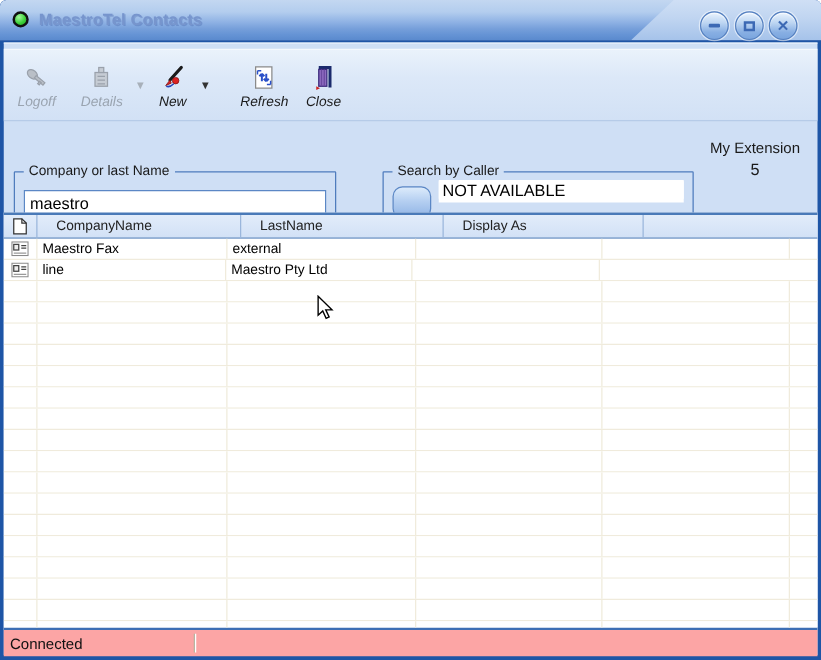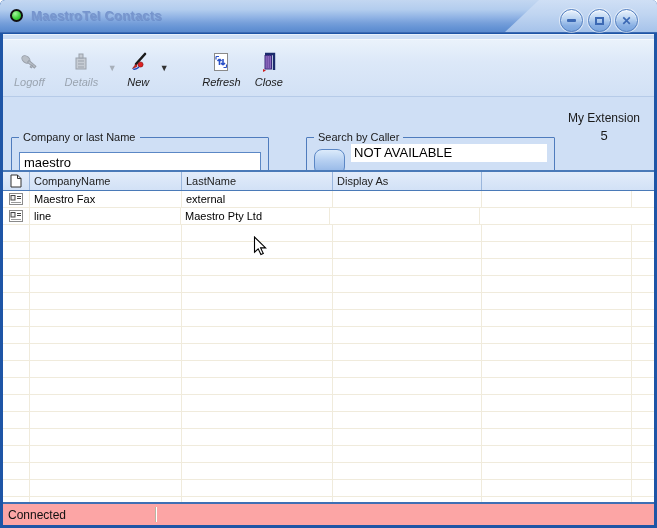--- a/index.html
+++ b/index.html
@@ -74,21 +74,21 @@
     color:#1a1a1a; font-size:11px; cursor:pointer;
   }
   .tbtn.disabled { color:#9aa4b0; cursor:default; }
   .tbtn .ticon { height:26px; display:flex; align-items:center; justify-content:center; }
   .tbtn .tlabel { margin-top:1px; white-space:nowrap;font-style:italic; }
   .tarrow {
     width:14px; height:50px; display:flex; align-items:center; justify-content:center;
     font-size:9px; color:#333; cursor:pointer;
   }
   .tarrow.disabled { color:#a8b0ba; cursor:default; }
-  .gap-a { margin-left:6px; } .gap-b { margin-left:0; } .gap-c { margin-left:24px; }
+  .gap-a { margin-left:6px; } .gap-b { margin-left:0; } .gap-c { margin-left:14px; }
 
   
   .searchband { position:absolute; left:0; top:66px; width:651px; height:68px; }
   .groupbox {
     position:absolute; border:1px solid #4f7cbd; border-radius:1px;margin-top:28px;
   }
   .groupbox .glabel {
     position:absolute; top:-7px; left:7px; background:#cfdff5; padding:0 4px;
     font-size:11px; color:#1a1a1a; white-space:nowrap;
   }
@@ -119,20 +119,21 @@
   
   .tablewrap {
     position:absolute; left:0; top:135px; width:651px; height:334px;
     background:#fff; border-top:2px solid #4a7ab8; border-bottom:2px solid #3e6fb4;
     overflow:hidden;
   }
   .thead {
     display:flex; height:19px;
     background: linear-gradient(180deg,#e2ecfa 0%,#d2e1f6 100%);
     border-bottom:1px solid #4a7ab8;
+    gap:11px;
   }
   .hcell {
     display:flex; align-items:center; padding:0 4px;
     border-right:1px solid #9ab6dc; color:#222; font-size:11px; white-space:nowrap;
     cursor:pointer;
   }
   .trow { display:flex; height:17px; border-bottom:1px solid #f0ebdc; background:#fff; }
   .cell {
     display:flex; align-items:center; padding:0 4px;
     border-right:1px solid #f0ebdc; font-size:11px; color:#000; white-space:nowrap; overflow:hidden;

